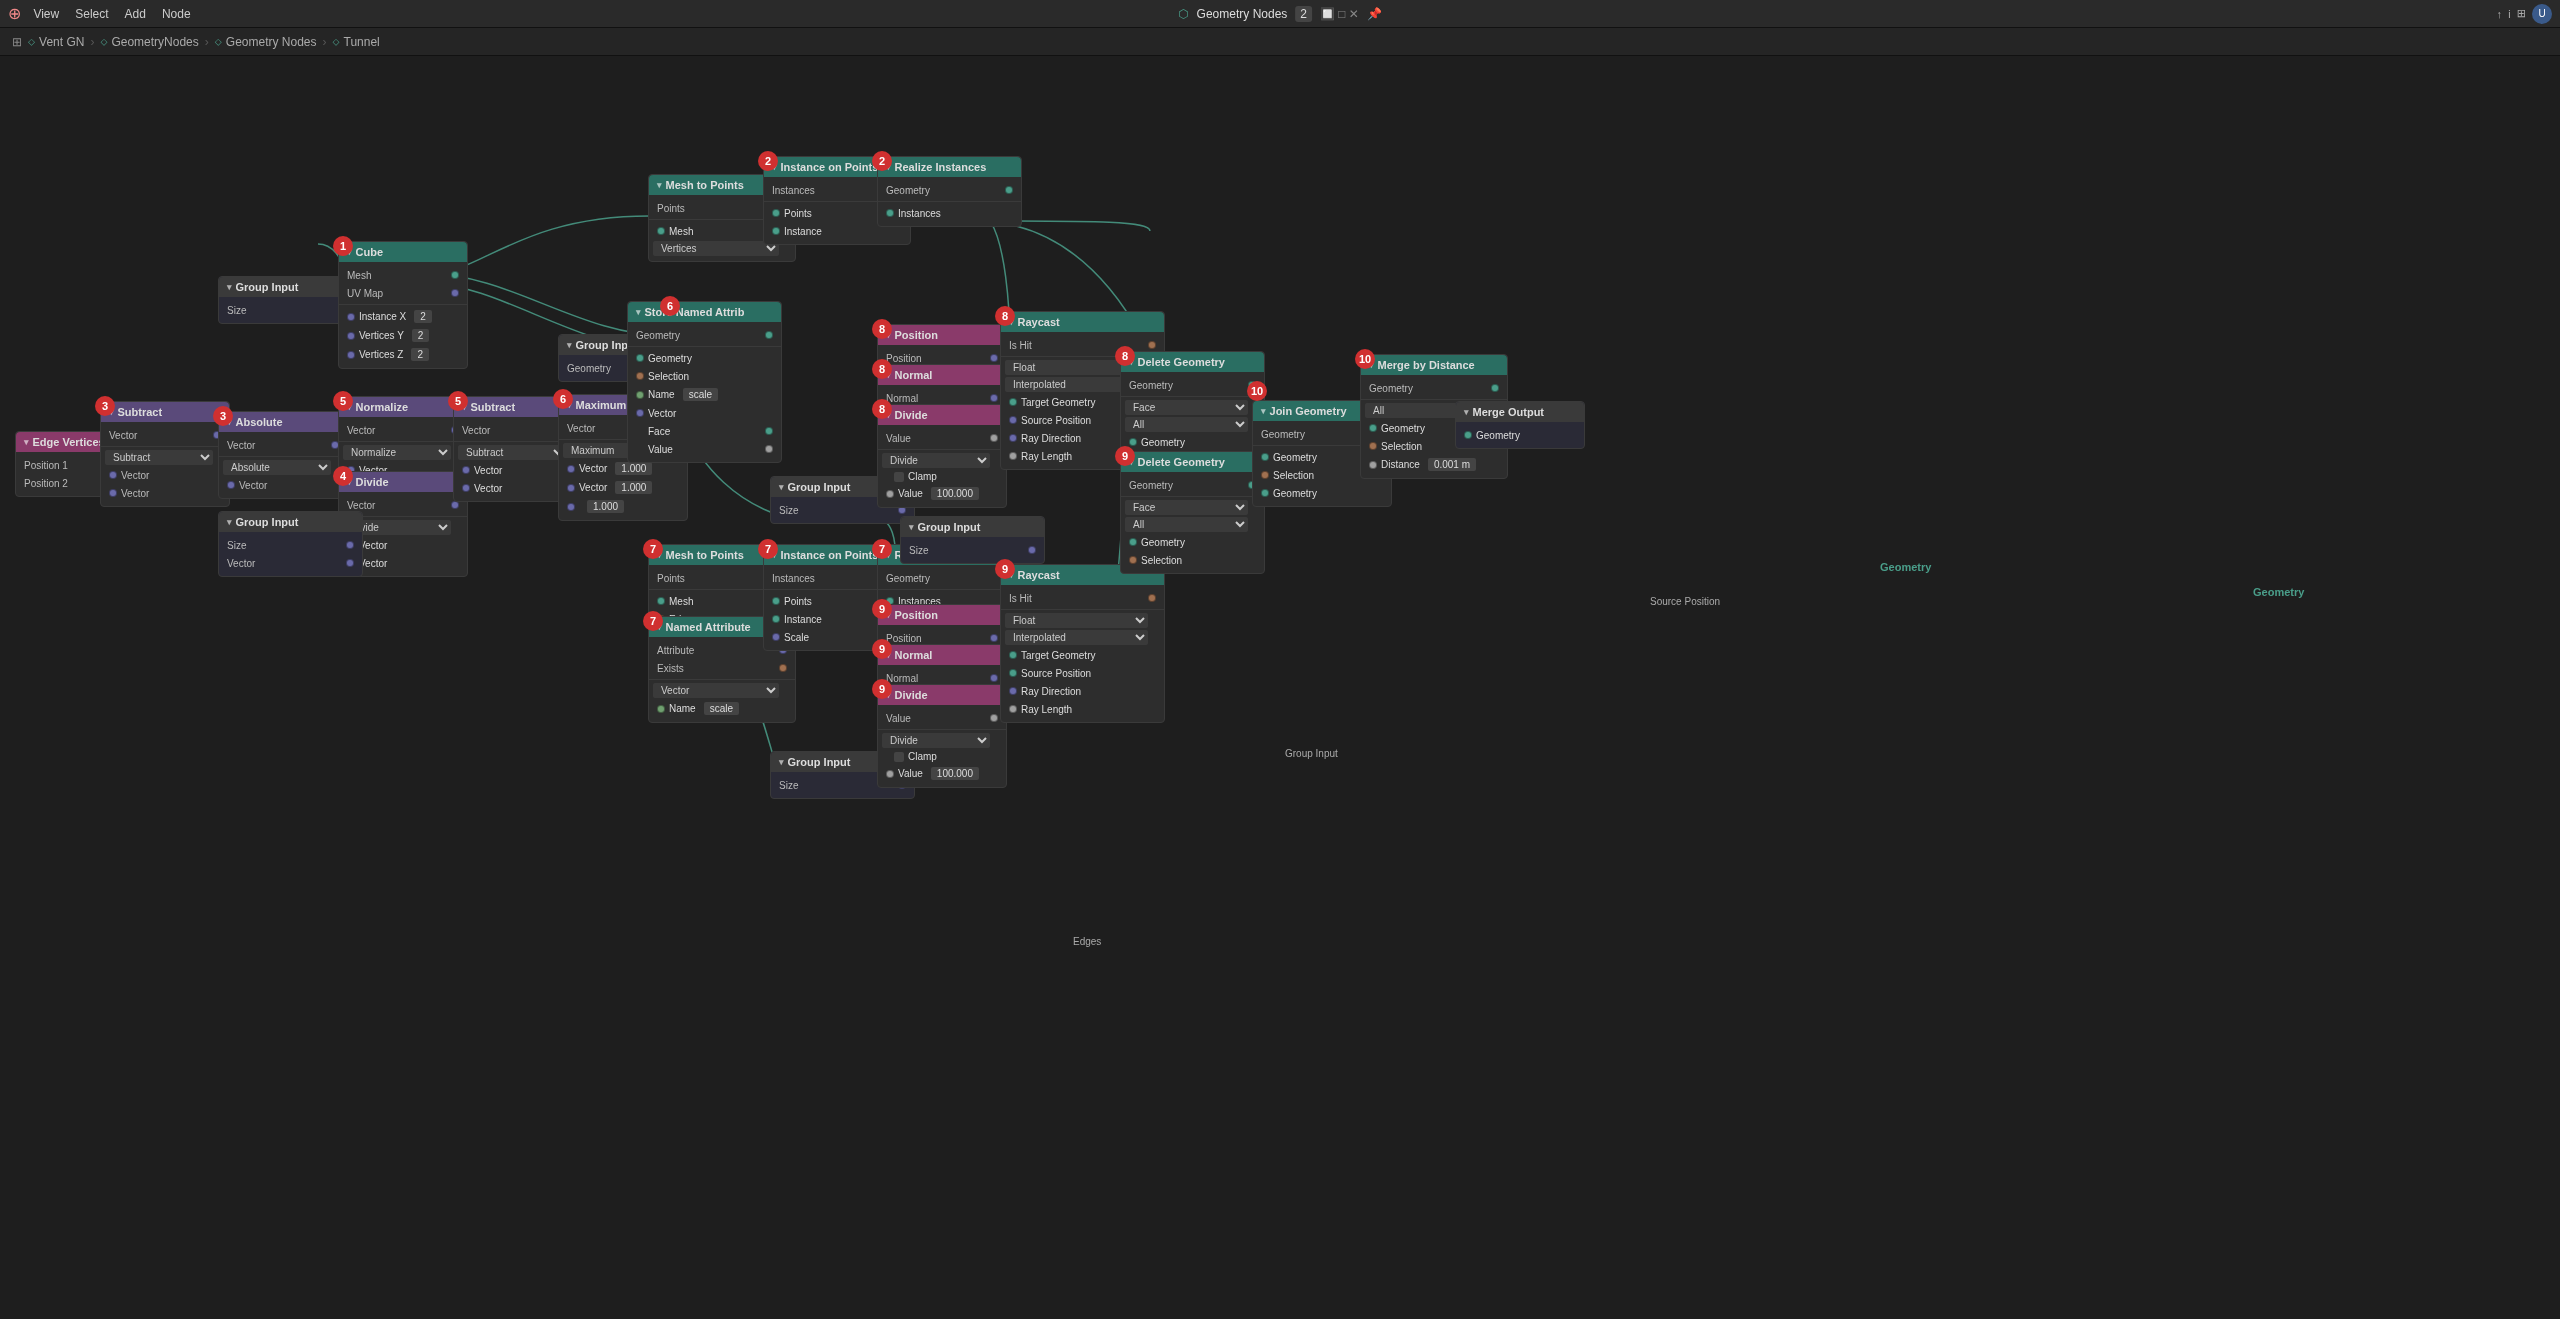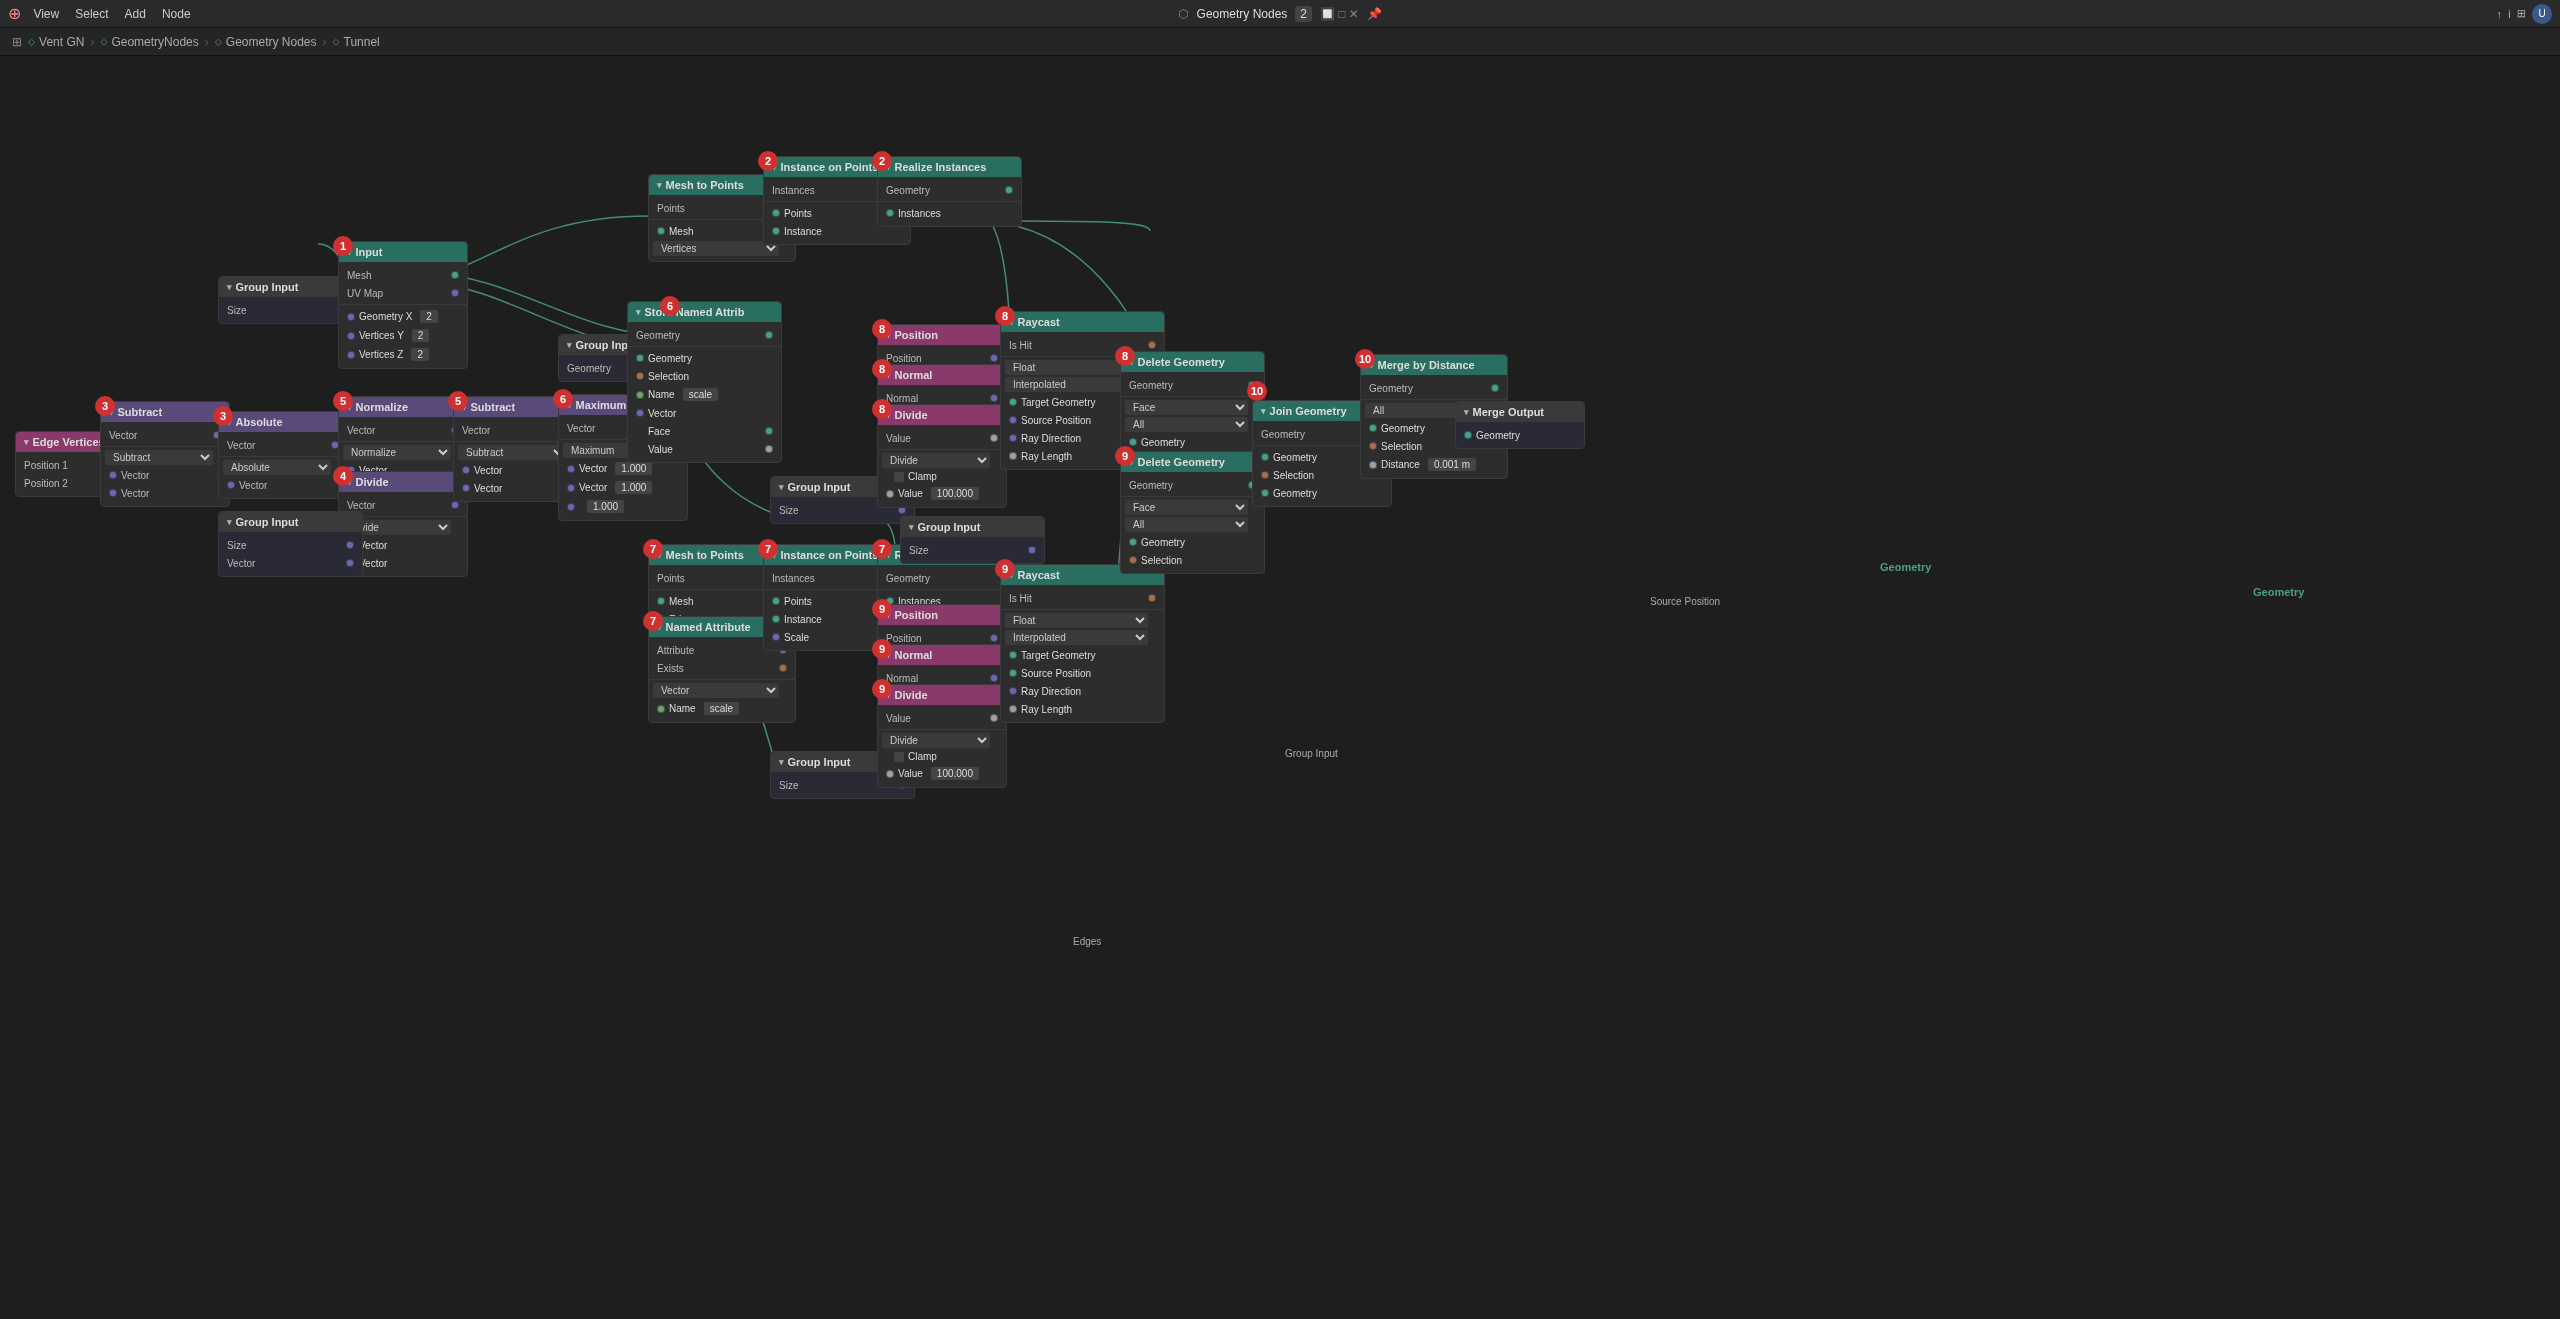--- a/index.html
+++ b/index.html
@@ -379,35 +379,35 @@
       <div class="node-row">
         <span class="label-left">Size</span>
         <span class="socket sock-vec socket-out"></span>
       </div>
     </div>
   </div>
 
   <div class="node" style="left:338px; top:185px; width:130px;">
     <div class="node-header hdr-teal">
       <span class="collapse-icon">▾</span>
-      <span>Input</span>
+      <span>Cube</span>
     </div>
     <div class="node-body">
       <div class="node-row">
         <span class="label-left">Mesh</span>
         <span class="socket sock-geo socket-out"></span>
       </div>
       <div class="node-row">
         <span class="label-left">UV Map</span>
         <span class="socket sock-vec socket-out"></span>
       </div>
       <div class="node-divider"></div>
       <div class="node-row">
         <span class="socket sock-vec"></span>
-        <span>Geometry X</span>
+        <span>Instance X</span>
         <span class="value-display">2</span>
       </div>
       <div class="node-row">
         <span class="socket sock-vec"></span>
         <span>Vertices Y</span>
         <span class="value-display">2</span>
       </div>
       <div class="node-row">
         <span class="socket sock-vec"></span>
         <span>Vertices Z</span>

